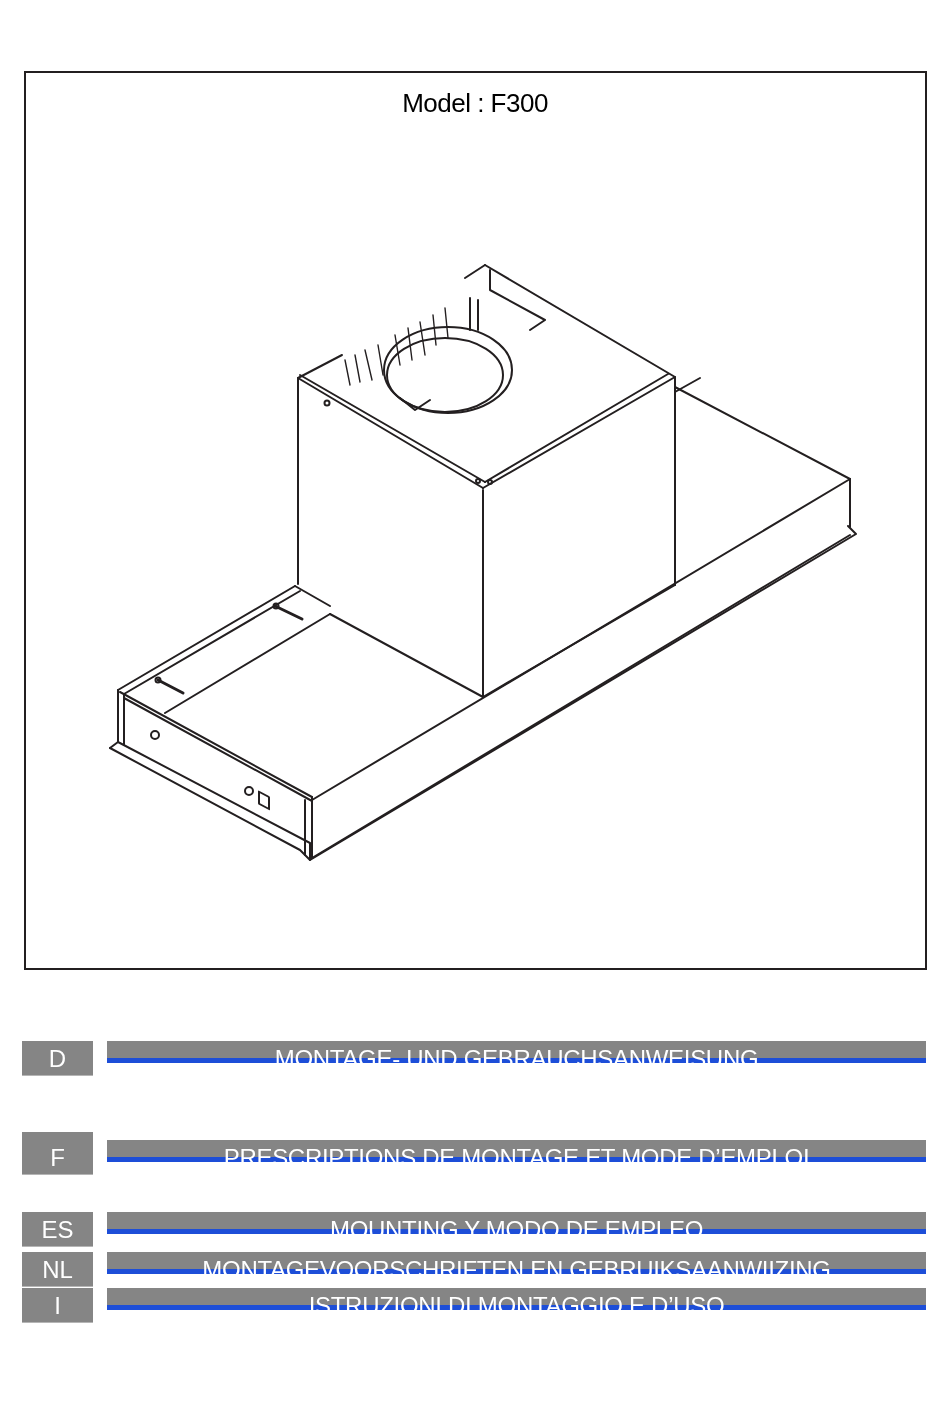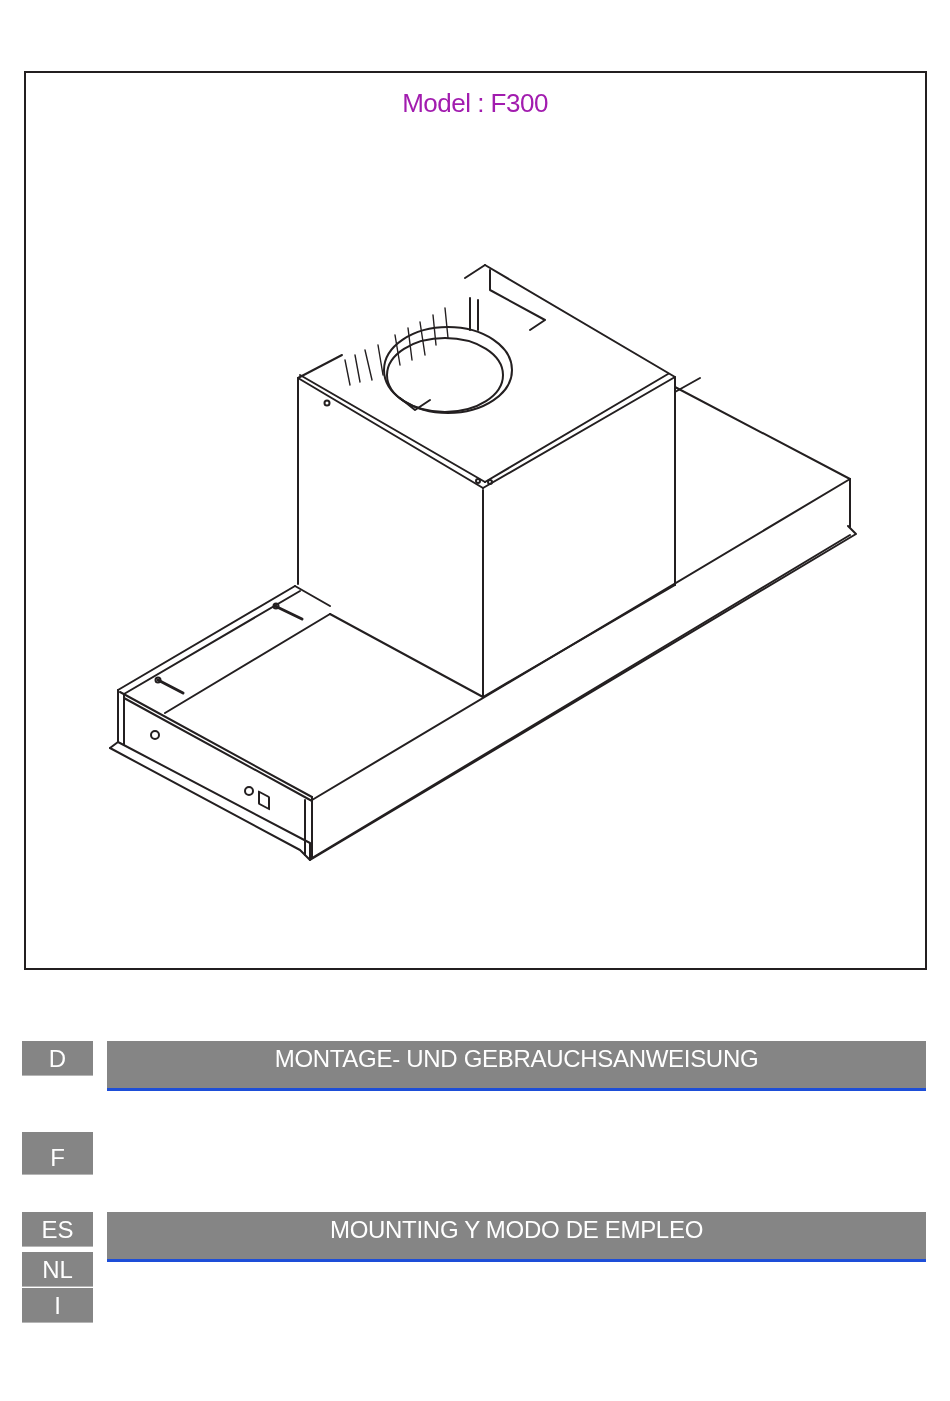--- a/index.html
+++ b/index.html
@@ -1,22 +1,22 @@
 <!DOCTYPE html>
 <html><head>
 <meta charset="utf-8">
 <style>
   html,body{margin:0;padding:0;background:#ffffff;}
   body{width:950px;height:1401px;position:relative;overflow:hidden;font-family:"Liberation Sans","DejaVu Sans",sans-serif;}
   .frame{position:absolute;left:24px;top:71px;width:899px;height:895px;border:2px solid #231f20;box-sizing:content-box;}
-  .model{position:absolute;left:0;right:0;top:88px;text-align:center;font-size:26px;color:#a21caf;letter-spacing:-0.5px;}
+  .model{position:absolute;left:0;right:0;top:88px;text-align:center;font-size:26px;color:#000000;letter-spacing:-0.5px;}
   .drawing{position:absolute;left:0;top:0;width:950px;height:1000px;}
   .row{position:absolute;left:0;width:950px;height:35px;}
   .code{position:absolute;left:22px;width:71px;height:35px;background:#858585;color:#fff;font-size:24px;line-height:35px;text-align:center;border-bottom:1px solid #b5b5b5;box-sizing:border-box;}
-  .title{position:absolute;left:107px;width:819px;height:50px;background:#858585;color:#fff;font-size:24px;line-height:35px;text-align:center;border-bottom:3px solid #1d4ed8;box-sizing:border-box;letter-spacing:-0.3px;white-space:nowrap;}
+  .title{position:absolute;left:107px;width:819px;height:22px;background:#858585;color:#fff;font-size:24px;line-height:35px;text-align:center;border-bottom:5px solid #1d4ed8;box-sizing:border-box;letter-spacing:-0.3px;white-space:nowrap;}
 </style>
 </head>
 <body>
 
 <div class="frame"></div>
 <div class="model">Model : F300</div>
 
 <svg class="drawing" viewBox="0 0 950 1000" xmlns="http://www.w3.org/2000/svg">
   <g fill="none" stroke="#231f20" stroke-width="2" stroke-linejoin="round" stroke-linecap="round">
 
@@ -82,23 +82,26 @@
 
 <div class="row" style="top:1041px">
   <div class="code">D</div>
   <div class="title">MONTAGE- UND GEBRAUCHSANWEISUNG</div>
 </div>
 <div class="row" style="top:1132px">
   <div class="code">GB</div>
 </div>
 <div class="row" style="top:1140px">
   <div class="code">F</div>
+  <div class="title">PRESCRIPTIONS DE MONTAGE ET MODE D’EMPLOI</div>
 </div>
 <div class="row" style="top:1252px">
   <div class="code">NL</div>
+  <div class="title">MONTAGEVOORSCHRIFTEN EN GEBRUIKSAANWIIZING</div>
 </div>
 <div class="row" style="top:1212px">
   <div class="code">ES</div>
   <div class="title">MOUNTING Y MODO DE EMPLEO</div>
 </div>
 <div class="row" style="top:1288px">
   <div class="code">I</div>
+  <div class="title">ISTRUZIONI DI MONTAGGIO E D’USO</div>
 </div>
 
 </body></html>

